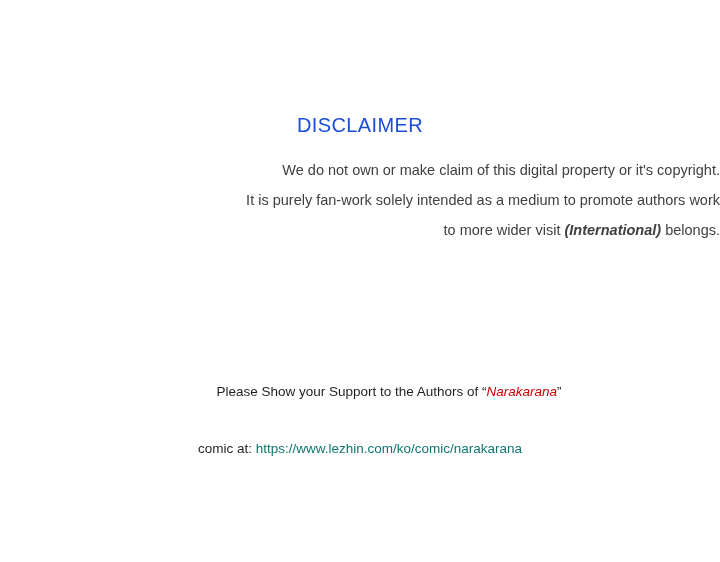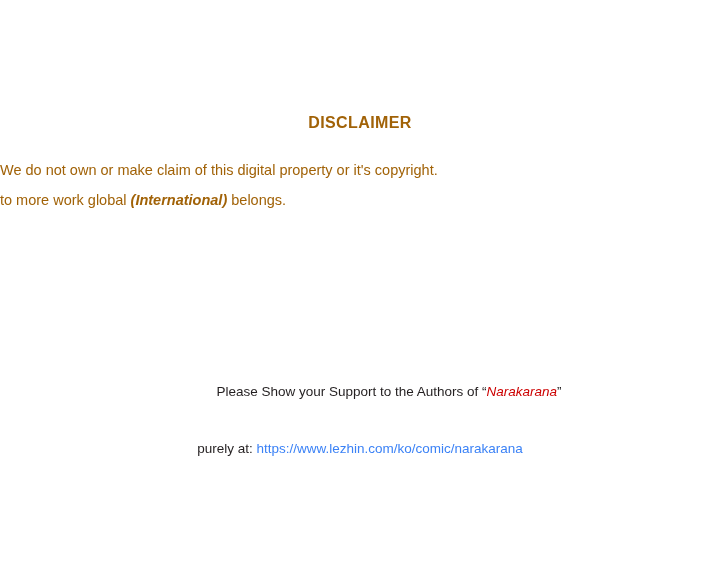--- a/index.html
+++ b/index.html
@@ -19,34 +19,34 @@
     width: 720px;
     height: 562px;
     box-sizing: border-box;
   }
   .disclaimer-title {
     position: absolute;
     top: 114px;
     left: 0;
     width: 720px;
     text-align: center;
-    font-size: 16px;
-    font-weight: bold;
-    color: #a16207;
+    font-size: 20px;
+    font-weight: normal;
+    color: #1d4ed8;
     letter-spacing: 0.4px;
   }
   .disclaimer-body {
     position: absolute;
     top: 155px;
     left: 0;
     width: 720px;
-    text-align: left;
+    text-align: right;
     font-size: 14.5px;
     line-height: 30px;
-    color: #a16207;
+    color: #404040;
   }
   .disclaimer-body .line {
     display: block;
     white-space: nowrap;
   }
   .italic {
     font-style: italic;
     font-weight: bold;
   }
   .support-block {
@@ -70,41 +70,42 @@
   .visit-block {
     position: absolute;
     top: 441px;
     left: 0;
     width: 720px;
     text-align: center;
     font-size: 13.5px;
     color: #231f20;
   }
   .visit-link {
-    color: #3b82f6;
+    color: #0f766e;
     text-decoration: none;
   }
 </style>
 </head>
 <body>
 
 <div class="page">
 
   <div class="disclaimer-title">DISCLAIMER</div>
 
   <div class="disclaimer-body">
     <span class="line">We do not own or make claim of this digital property or it's copyright.</span>
+    <span class="line">It is purely fan-work solely intended as a medium to promote authors work</span>
     <span class="line">
-      <span>to more work global </span><span class="italic">(International)</span><span> belongs.</span>
+      <span>to more wider visit </span><span class="italic">(International)</span><span> belongs.</span>
     </span>
   </div>
 
   <div class="support-block">
     <span class="line">
       <span>Please Show your Support to the Authors of “</span><span class="title-name">Narakarana</span><span>”</span>
     </span>
   </div>
 
   <div class="visit-block">
-    <span>purely at: </span><a class="visit-link" href="#">https://www.lezhin.com/ko/comic/narakarana</a>
+    <span>comic at: </span><a class="visit-link" href="#">https://www.lezhin.com/ko/comic/narakarana</a>
   </div>
 
 </div>
 
 </body></html>

